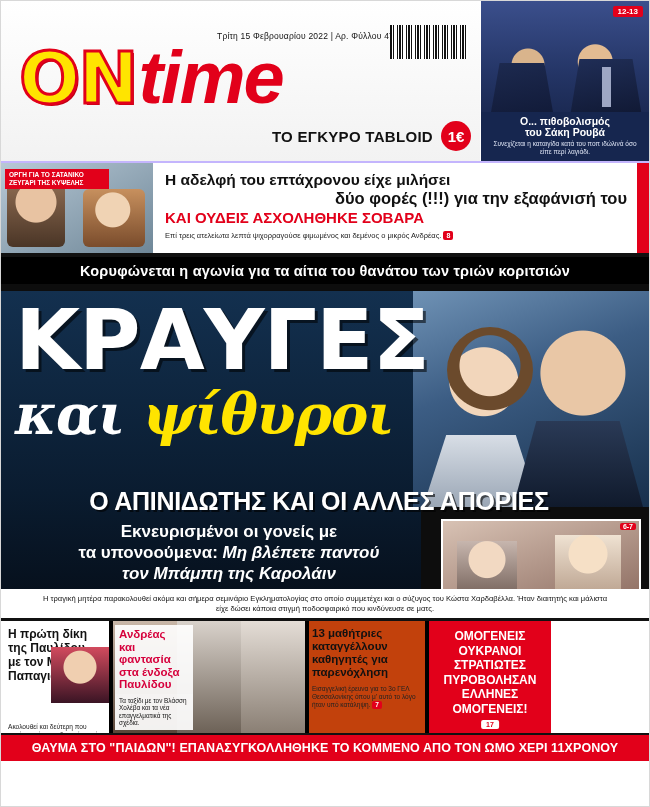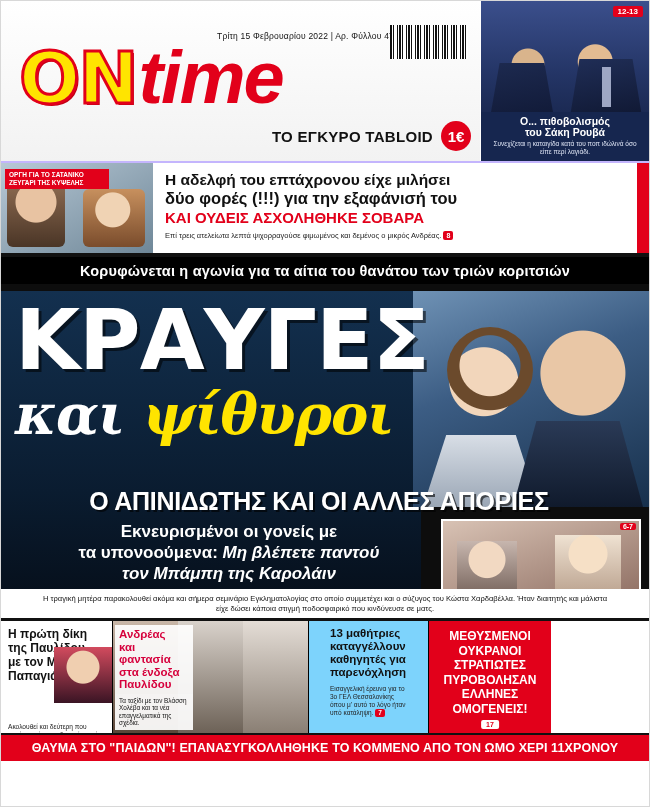--- a/index.html
+++ b/index.html
@@ -171,21 +171,21 @@
     font-size: 6.5px; font-weight: bold; line-height: 8px;
     padding: 2px 4px; max-width: 104px;
   }
   .b2-text {
     flex: 1;
     background: #fff;
     padding: 8px 10px 4px 12px;
     display: flex; flex-direction: column; justify-content: flex-start;
   }
   .b2-h1 { font-size: 15.5px; font-weight: bold; color: #111; line-height: 18px; }
-  .b2-h2 { font-size: 16.5px; font-weight: bold; color: #111; line-height: 19px; }
+  .b2-h2 { font-size: 16.5px; font-weight: bold; color: #111; line-height: 19px; text-align: right; }
   .b2-h3 { font-size: 15px; font-weight: bold; color: #e2001a; line-height: 18px; margin-top: 1px; }
   .b2-sub { font-size: 7.5px; color: #222; margin-top: 4px; line-height: 9px; }
   .b2-sub .num {
     display: inline-block; background: #e2001a; color: #fff;
     font-weight: bold; padding: 0 3px; border-radius: 2px; font-size: 7px;
   }
   .b2-rail { width: 12px; background: #e2001a; }
 
   
   .feature {
@@ -303,21 +303,21 @@
     text-align: center;
     padding: 5px 40px;
   }
 
   
   .bottom {
     display: flex;
     height: 114px;
     border-bottom: 2px solid #111;
   }
-  .bcol { position: relative; border-right: 1px solid #000000; overflow: hidden; }
+  .bcol { position: relative; border-right: 4px solid #000000; overflow: hidden; }
   .bcol.c1 { width: 112px; background: #fff; padding: 6px 7px; }
   .bcol.c1 .h { font-size: 12px; font-weight: bold; color: #111; line-height: 14px; }
   .bcol.c1 .body { font-size: 6.6px; color: #222; line-height: 8px; margin-top: 40px; }
   .c1-photo {
     position: absolute; right: 0; top: 26px; width: 58px; height: 56px;
     background: radial-gradient(circle at 50% 36%, #f0cfb0 0 16px, transparent 17px),
                 linear-gradient(180deg,#d24b5e,#3a1424);
   }
   .bcol.c2 { width: 196px; background: #0e0e0e; }
   .c2-photos { position: absolute; inset: 0; display: flex; }
@@ -330,21 +330,21 @@
     background: rgba(255,255,255,.9);
     padding: 3px 4px;
   }
   .c2-head .h { font-size: 11.5px; font-weight: bold; color: #d6003c; line-height: 12.5px; }
   .c2-body {
     position: absolute; left: 2px; bottom: 3px; width: 78px;
     background: rgba(255,255,255,.92);
     font-size: 6.4px; line-height: 7.6px; color: #111;
     padding: 3px 4px;
   }
-  .bcol.c3 { width: 120px; background: #7dd3fc; padding: 6px 21px; }
+  .bcol.c3 { width: 120px; background: #c2410c; padding: 6px 3px; }
   .bcol.c3 .h { font-size: 11.5px; font-weight: bold; color: #111; line-height: 13px; }
   .bcol.c3 .body { font-size: 6.5px; color: #222; line-height: 8px; margin-top: 6px; }
   .bcol.c3 .num {
     display: inline-block; background: #e2001a; color: #fff;
     font-weight: bold; padding: 0 3px; border-radius: 2px; font-size: 6.5px;
   }
   .bcol.c4 {
     width: 122px;
     background: #e2001a;
     color: #fff;
@@ -500,21 +500,21 @@
         <div>παρενόχληση</div>
       </div>
       <div class="body">
         <span>Εισαγγελική έρευνα για το 3ο ΓΕΛ Θεσσαλονίκης όπου μ' αυτό το λόγο ήταν υπό κατάληψη.</span>
         <span class="num">7</span>
       </div>
     </div>
 
     <div class="bcol c4">
       <div class="h">
-        <div>ΜΕΘΥΣΜΕΝΟΙ</div>
+        <div>ΟΜΟΓΕΝΕΙΣ</div>
         <div>ΟΥΚΡΑΝΟΙ</div>
         <div>ΣΤΡΑΤΙΩΤΕΣ</div>
         <div>ΠΥΡΟΒΟΛΗΣΑΝ</div>
         <div>ΕΛΛΗΝΕΣ</div>
         <div>ΟΜΟΓΕΝΕΙΣ!</div>
       </div>
       <div class="c4-badge">17</div>
     </div>
   </div>
 

